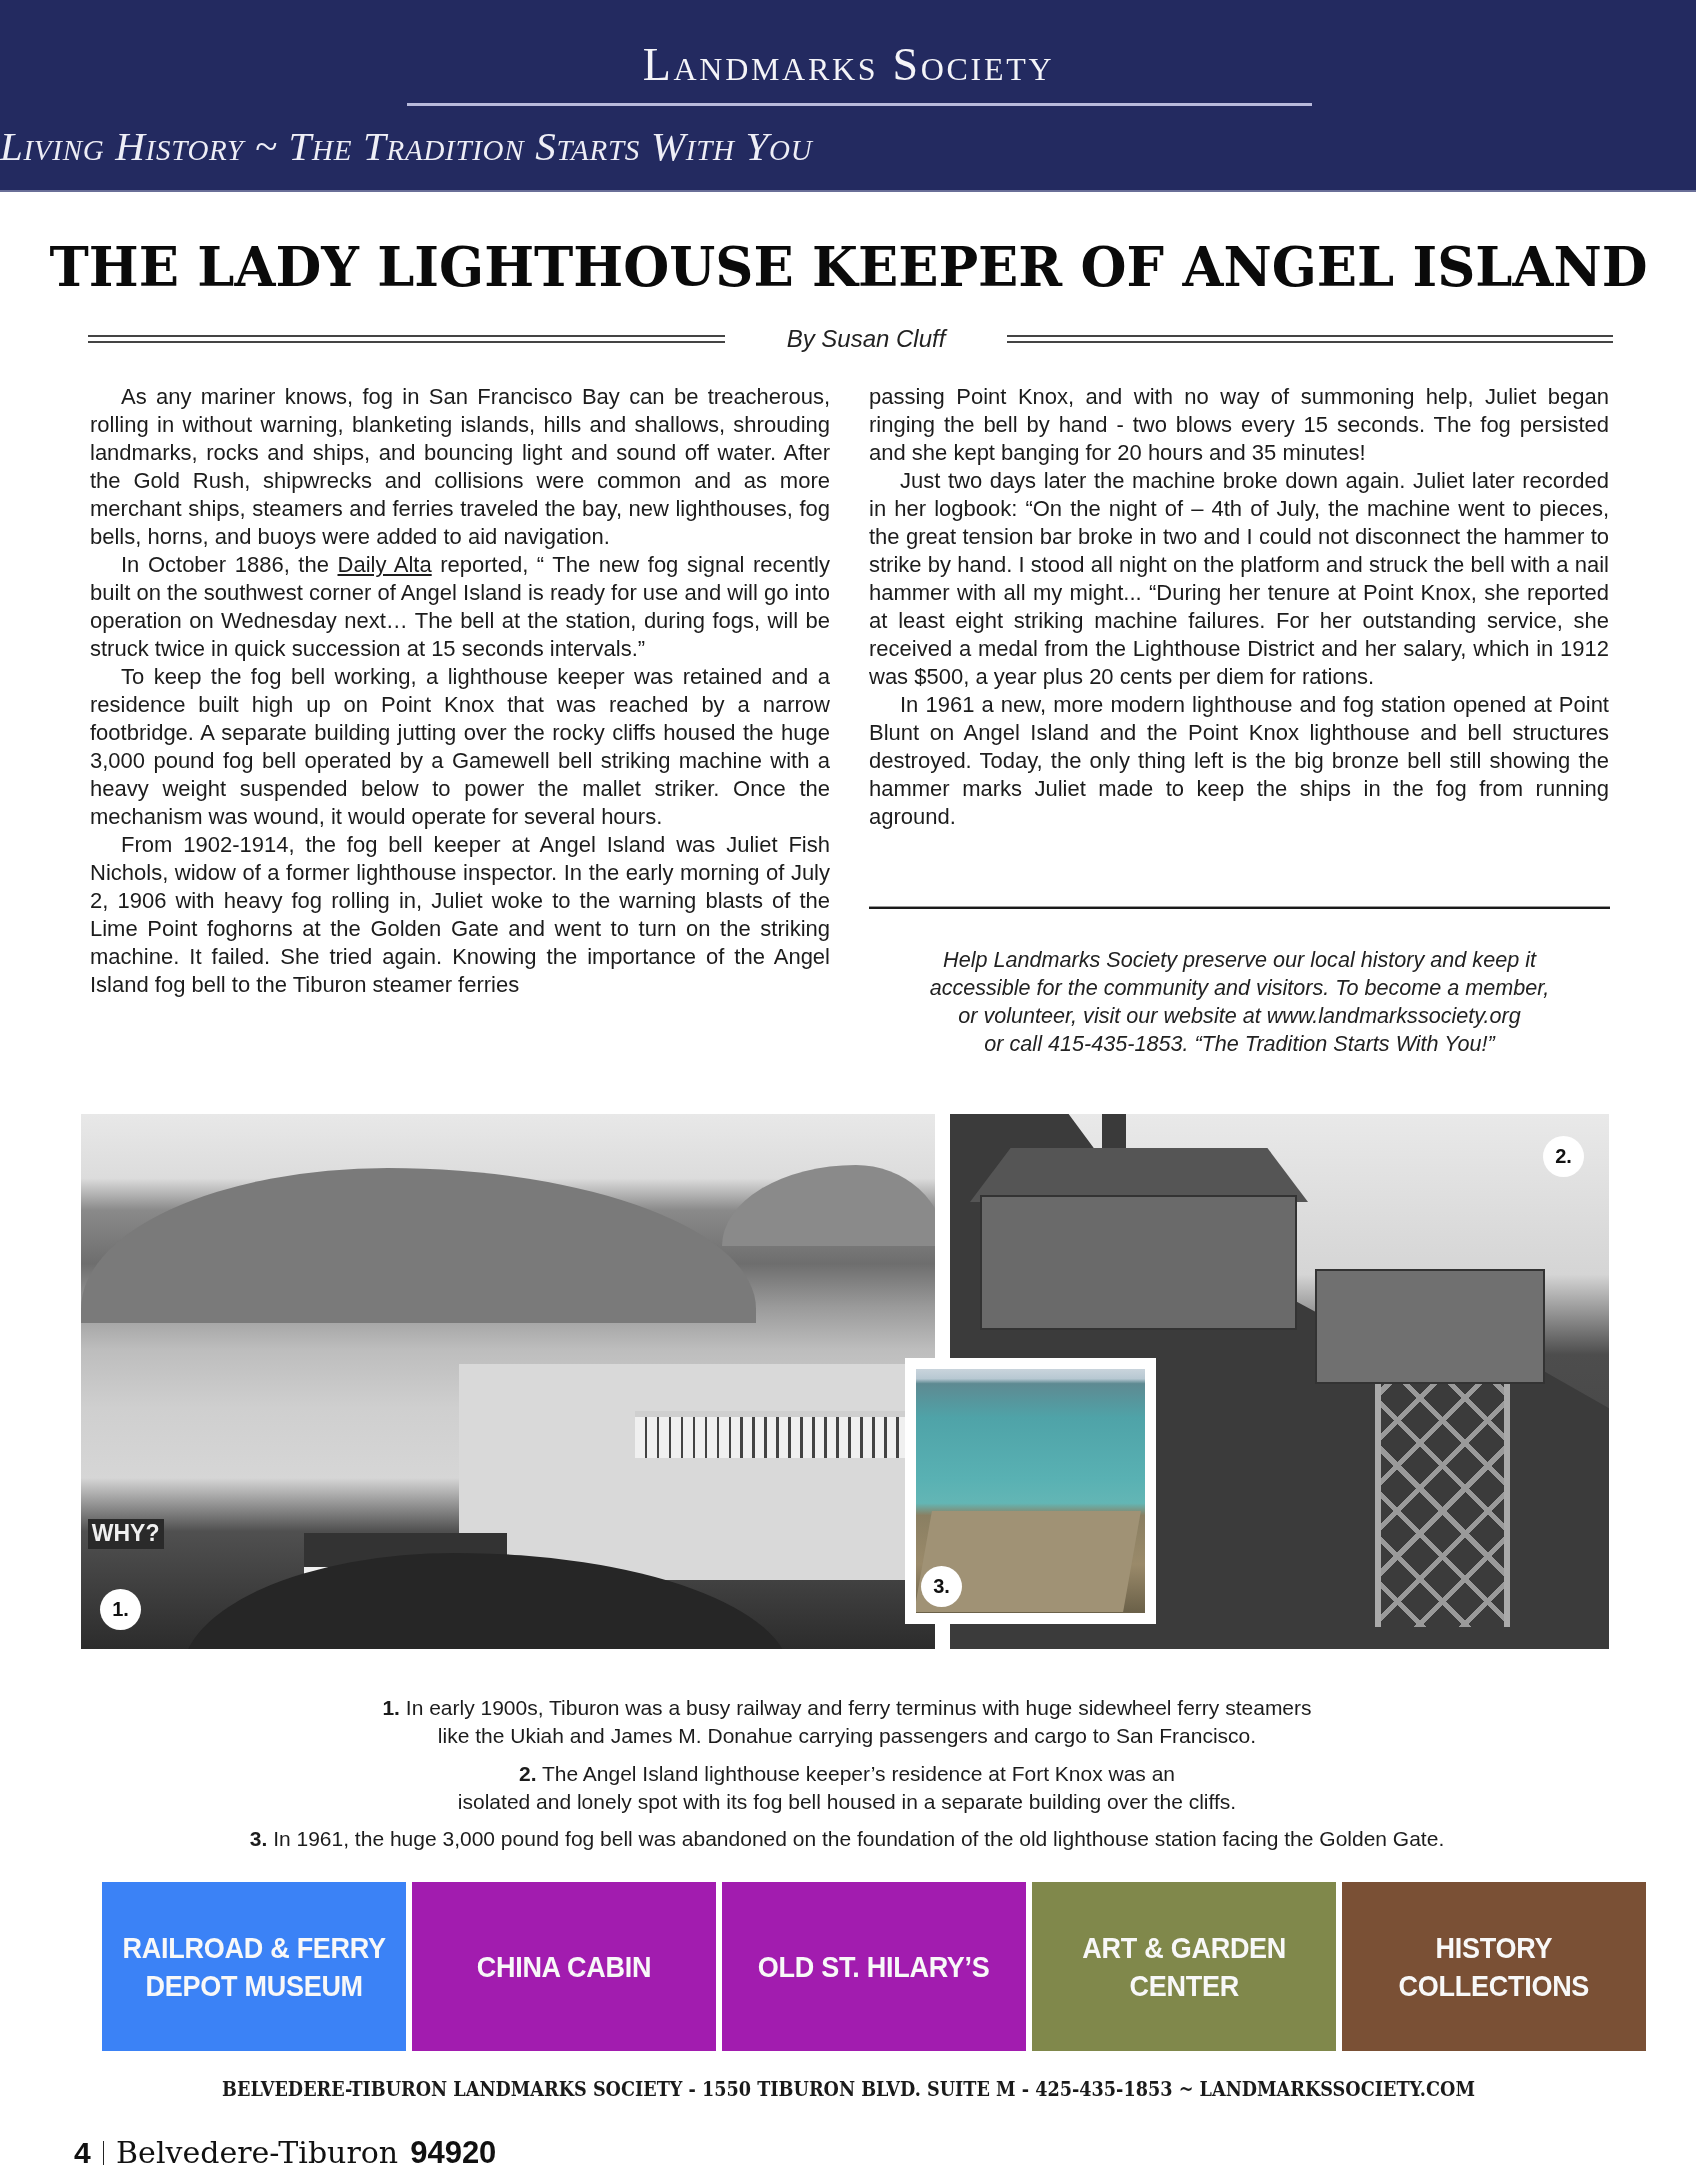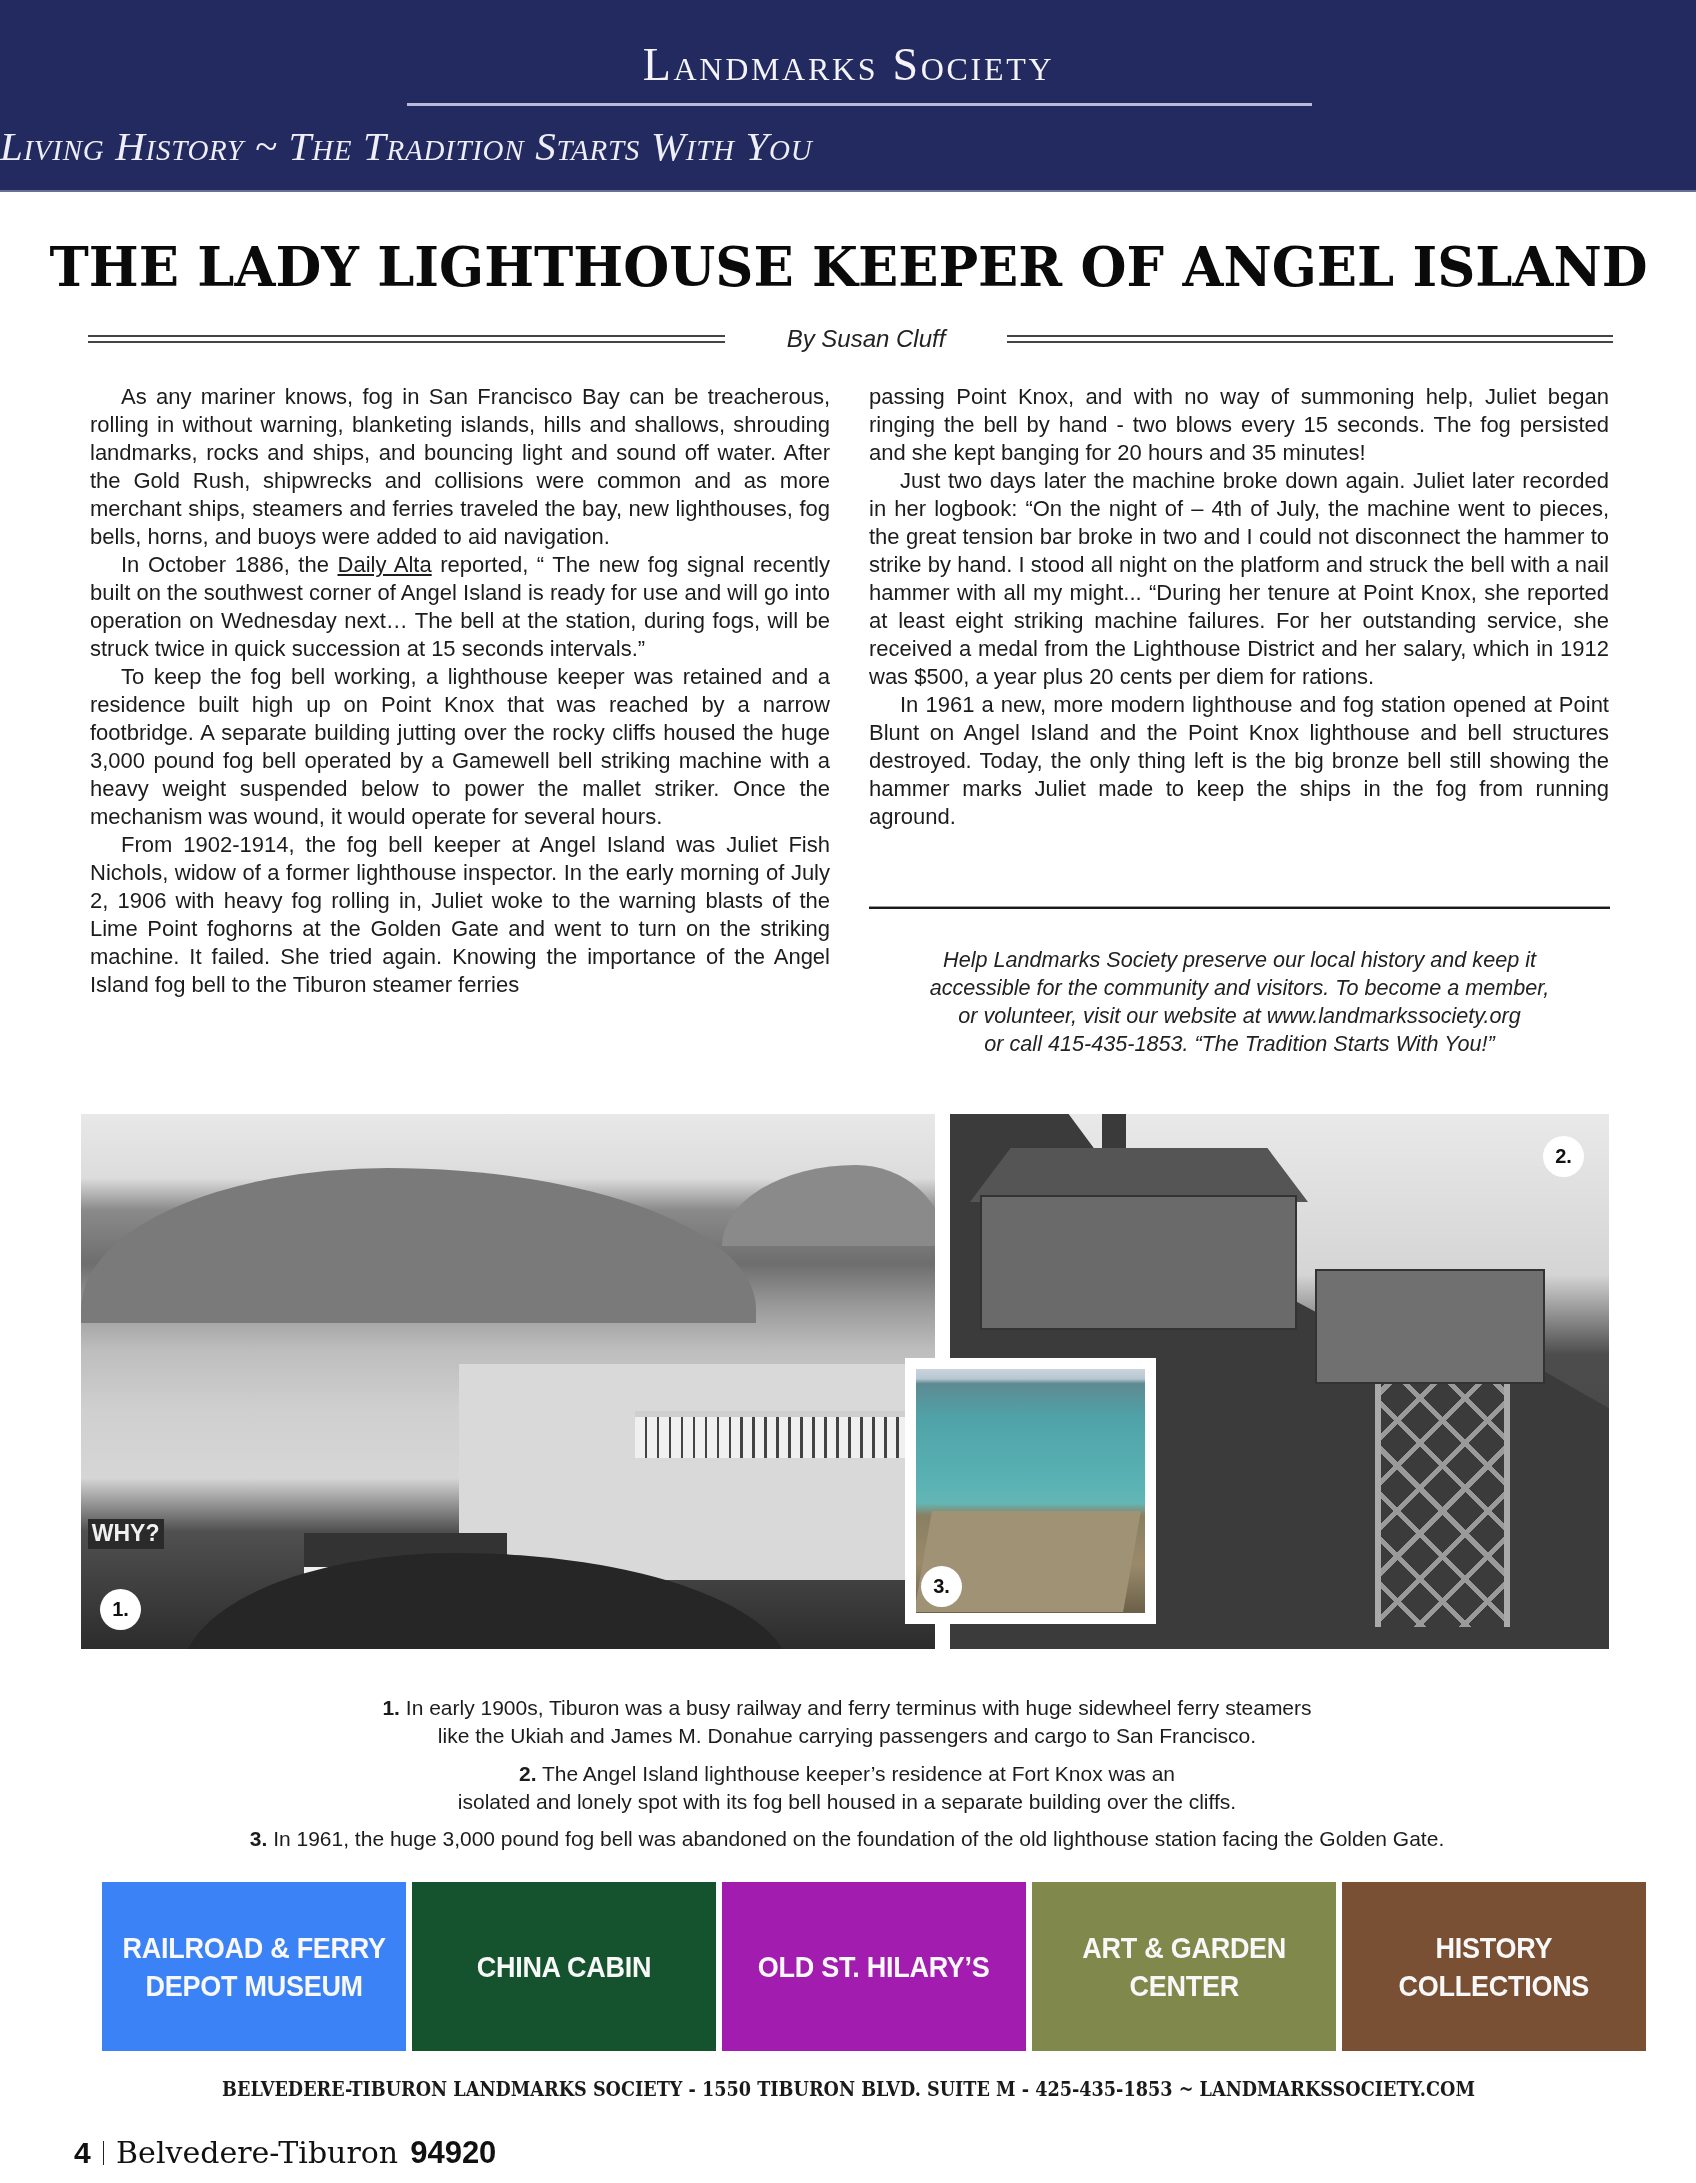--- a/index.html
+++ b/index.html
@@ -174,21 +174,21 @@
   </div>
 </div>
 
 <div class="tiles">
   <div class="tile" style="background: #3b82f6; margin-left: 44px;">
     <span>
         <div>RAILROAD &amp; FERRY</div>
         <div>DEPOT MUSEUM</div>
       </span>
   </div>
-  <div class="tile" style="background: #14532d;">
+  <div class="tile" style="background: #a21caf;">
     <span>
         <div>CHINA CABIN</div>
       </span>
   </div>
   <div class="tile" style="background: #a21caf;">
     <span>
         <div>OLD ST. HILARY’S</div>
       </span>
   </div>
   <div class="tile" style="background: rgb(128, 136, 75);">

